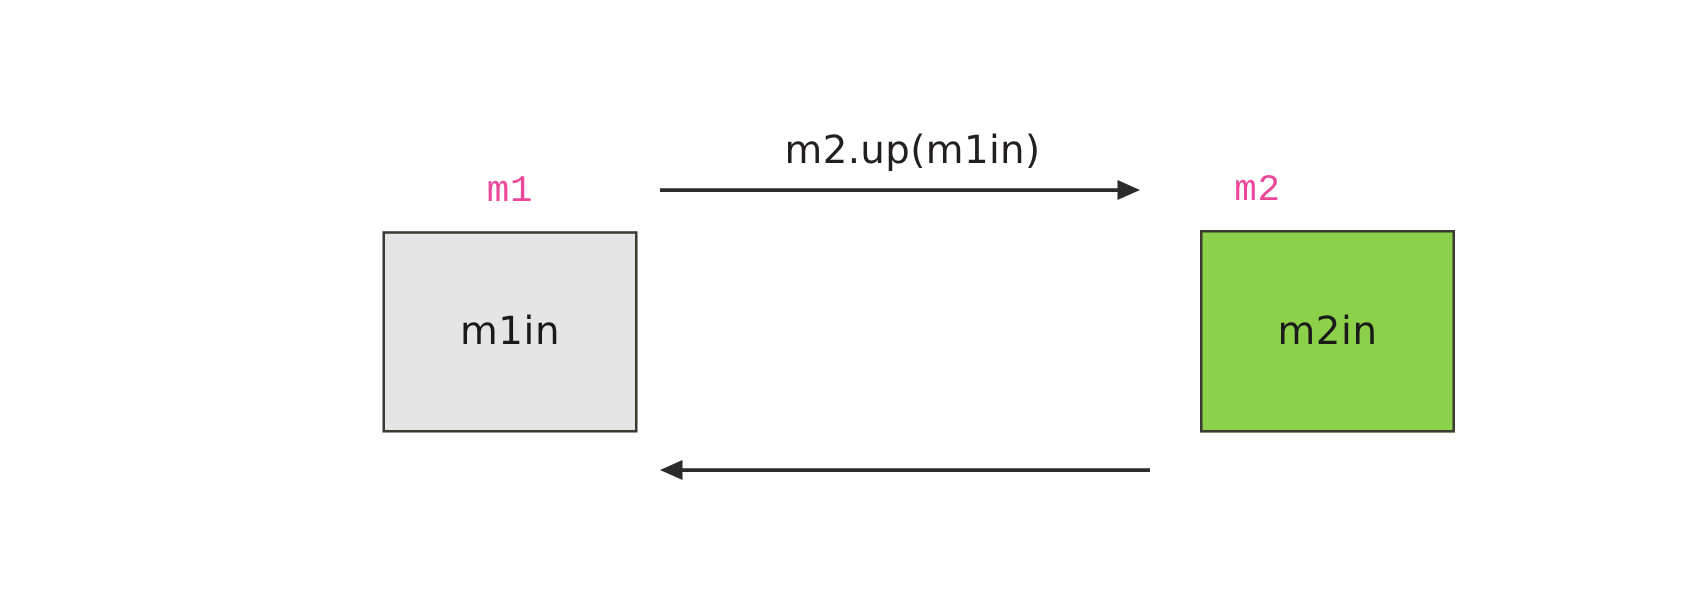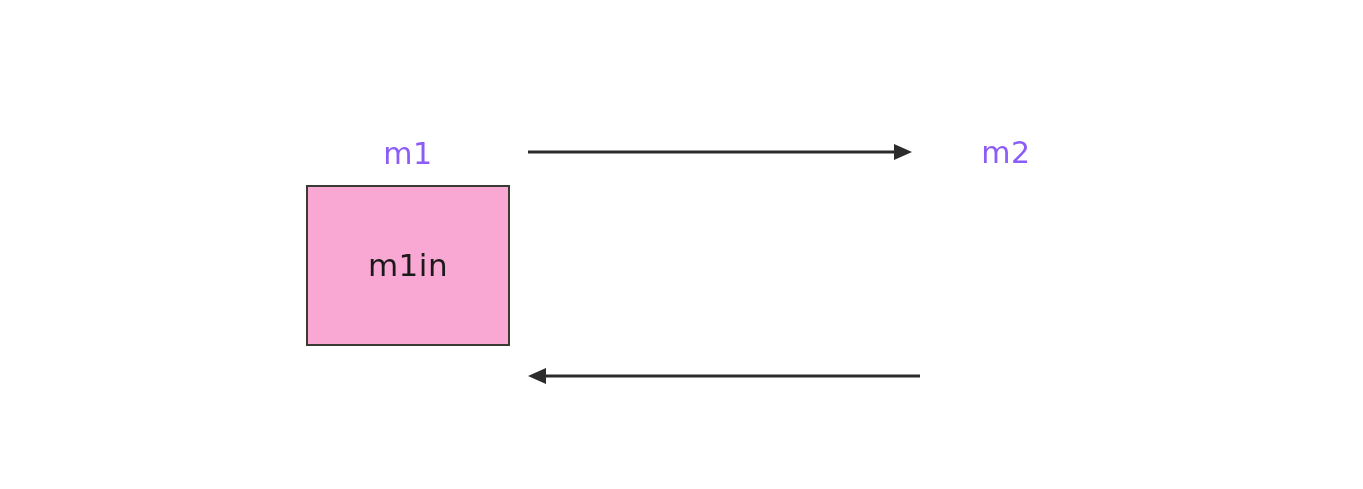--- a/index.html
+++ b/index.html
@@ -29,37 +29,38 @@
     font-size: 31px;
     color: #1a1a1a;
     letter-spacing: 0.5px;
     line-height: 1;
   }
   #node-m1 {
     left: 306px;
     top: 185px;
     width: 204px;
     height: 161px;
-    background: #f9a8d4;
+    background: #e5e5e5;
   }
   #node-m2 {
     left: 960px;
     top: 184px;
     width: 204px;
     height: 162px;
     background: #8dd04a;
   }
   .node-caption {
     position: absolute;
     font-size: 30px;
-    color: #8b5cf6;
+    color: #ec4899;
     letter-spacing: 0.5px;
     white-space: nowrap;
     transform: translateX(-50%);
     line-height: 1;
+    font-family: Liberation Mono, monospace;
   }
   #caption-m1 { left: 408px; top: 139px; }
   #caption-m2 { left: 1006px; top: 138px; }
 
   .edge-label {
     position: absolute;
     font-size: 31px;
     color: #231f20;
     letter-spacing: 0.3px;
     white-space: nowrap;
@@ -93,21 +94,25 @@
 <div id="canvas">
 
   <div class="node-caption" id="caption-m1">m1</div>
 
   <div class="node" id="node-m1">
     <span class="node-inner-label">m1in</span>
   </div>
 
   <div class="node-caption" id="caption-m2">m2</div>
 
+  <div class="node" id="node-m2">
+    <span class="node-inner-label">m2in</span>
+  </div>
 
+  <div class="edge-label" id="label-top">m2.up(m1in)</div>
 
 
   <svg class="edge-svg" viewBox="0 0 1363 489">
     <g>
       <line class="edge-line" x1="528" y1="152" x2="902" y2="152"></line>
       <polygon class="edge-head" points="912,152 894,144 894,160"></polygon>
     </g>
     <g>
       <line class="edge-line" x1="538" y1="376" x2="920" y2="376"></line>
       <polygon class="edge-head" points="528,376 546,368 546,384"></polygon>

